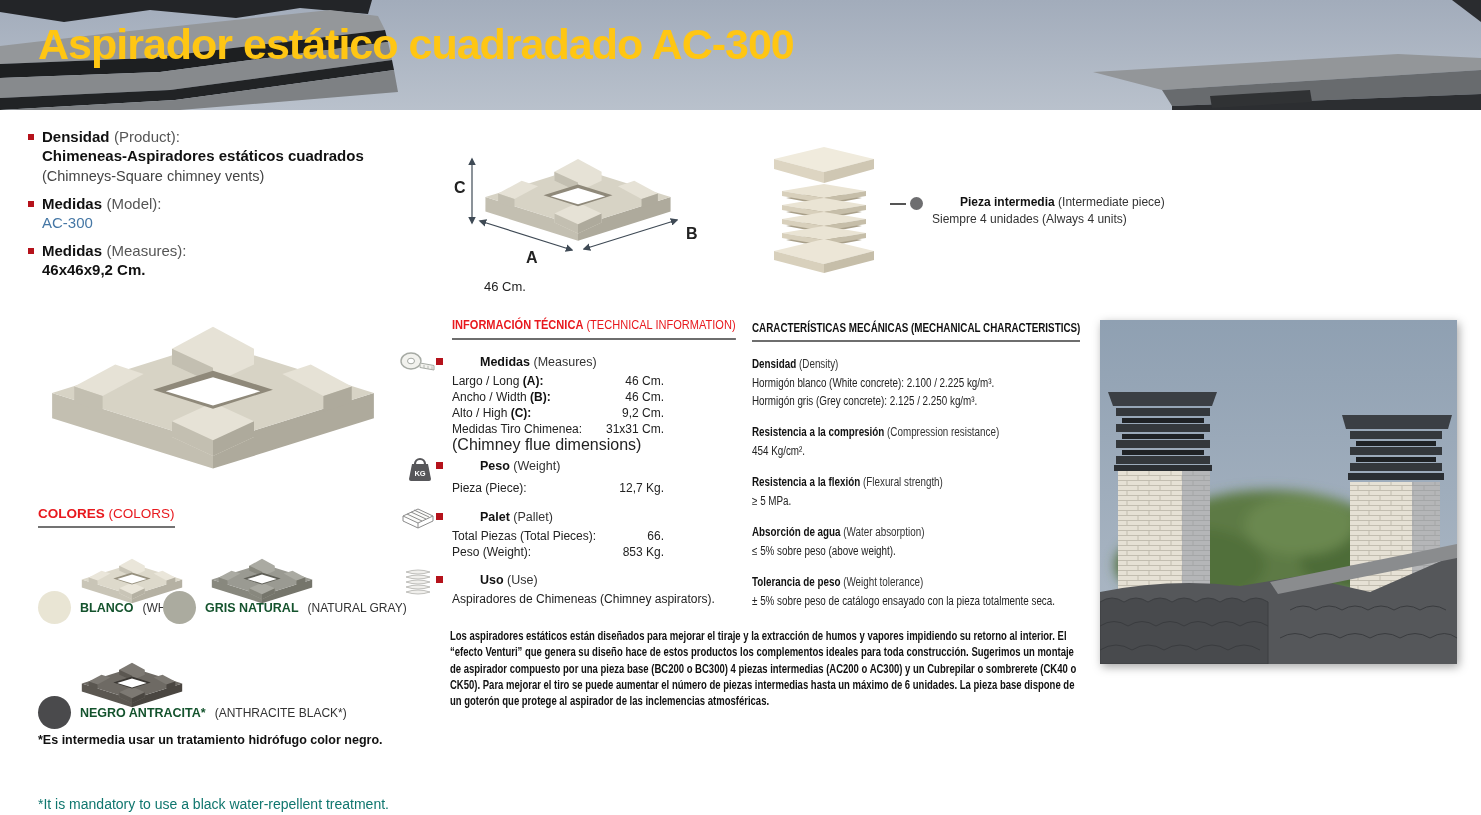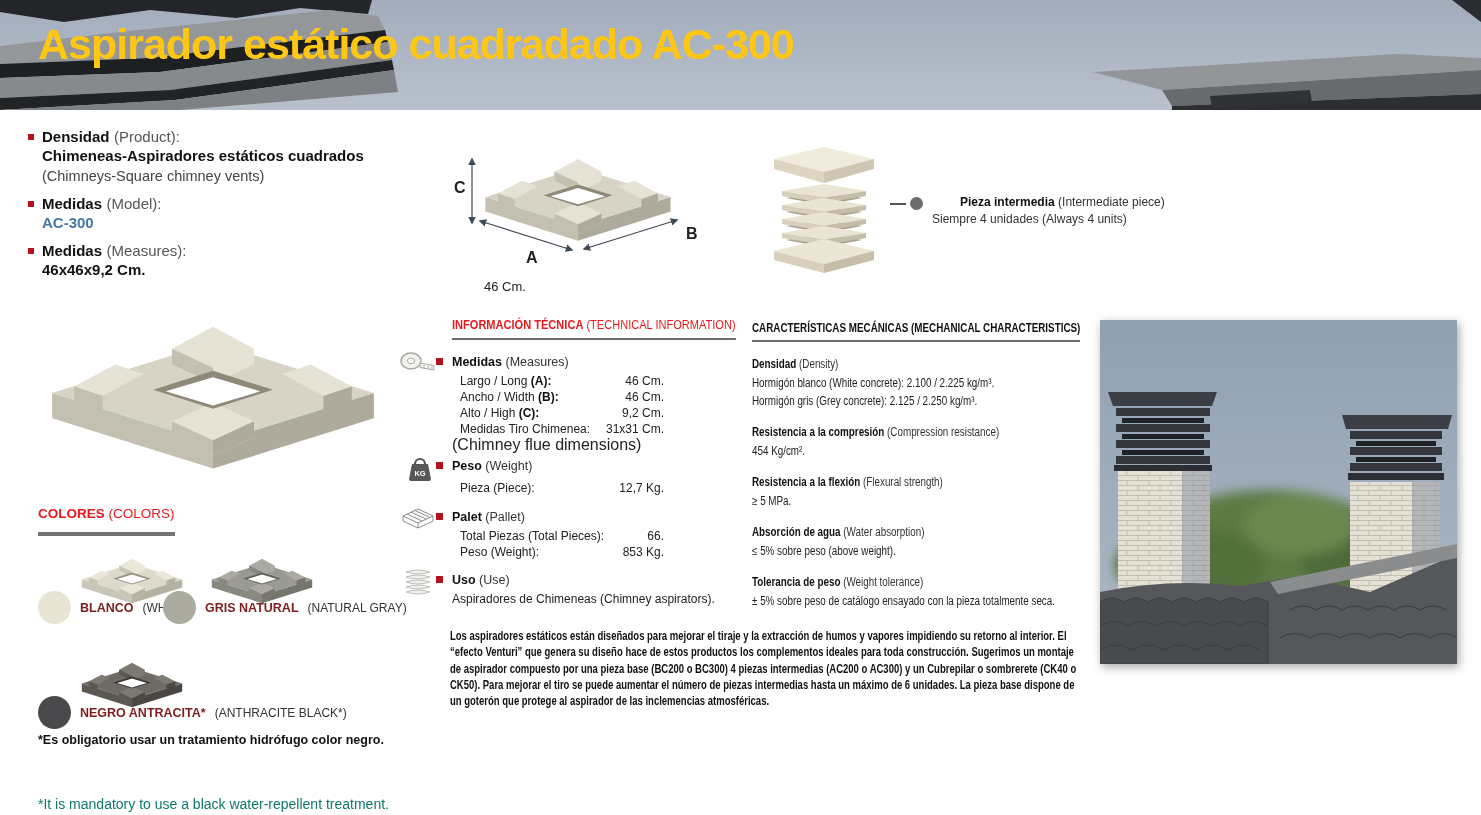--- a/index.html
+++ b/index.html
@@ -13,47 +13,47 @@
         color:#ffc613;letter-spacing:-1px;white-space:nowrap;}
 
   
   .info-list{position:absolute;left:28px;top:128px;width:410px;}
   .info-item{position:relative;padding-left:14px;margin-bottom:9px;}
   .sq-bullet{position:absolute;left:0;top:6px;width:6px;height:6px;background:#b5121b;}
   .lbl-es{font-weight:bold;font-size:15px;color:#111;}
   .lbl-en{font-size:15px;color:#555;}
   .val-bold{font-size:15px;font-weight:bold;color:#111;line-height:20px;}
   .val-reg{font-size:14.5px;color:#444;line-height:20px;}
-  .val-blue{font-size:15px;font-weight:bold;color:#4577a5;line-height:20px;}
+  .val-blue{font-size:15px;font-weight:normal;color:#4577a5;line-height:20px;}
 
   
   .main-photo{position:absolute;left:18px;top:292px;width:390px;height:205px;margin:0;}
   .piece-thumb{position:absolute;width:120px;height:64px;}
   .thumb-white{left:32px;top:532px;}
   .thumb-gray{left:162px;top:532px;}
   .thumb-dark{left:32px;top:636px;}
   .pc-beige{--pt:#d7d3c5;--ps:#c3bfb1;--psd:#aeaa9c;--pb:#e6e2d6;--ph:#8f897a;}
   .pc-white{--pt:#ddd9cb;--ps:#c9c5b7;--psd:#b5b1a3;--pb:#eae6da;--ph:#97917f;}
   .pc-gray{--pt:#9a9a92;--ps:#88887e;--psd:#75756b;--pb:#aaaaa2;--ph:#5f5f57;}
   .pc-dark{--pt:#6e6a64;--ps:#5b5751;--psd:#4a4641;--pb:#7d7973;--ph:#3a3733;}
 
   
   .colors-heading{position:absolute;left:38px;top:504px;display:inline-block;
-        border-bottom:4px solid #737373;padding-bottom:10px;white-space:nowrap;}
+        border-bottom:2px solid #737373;padding-bottom:4px;white-space:nowrap;}
   .colors-heading .es{font-weight:bold;font-size:13.5px;color:#e8191e;}
   .colors-heading .en{font-size:13.5px;color:#e8191e;}
   .swatch-row{position:absolute;display:flex;align-items:center;gap:9px;}
   .sw-blanco{left:38px;top:591px;}
   .sw-gris{left:163px;top:591px;}
   .sw-negro{left:38px;top:696px;}
   .swatch{width:33px;height:33px;border-radius:50%;flex:none;}
   .swatch.c1{background:#e9e5d4;}
   .swatch.c2{background:#abab9f;}
   .swatch.c3{background:#4a4a4c;}
-  .swatch-name{font-weight:bold;font-size:12.5px;color:#7f1d1d;white-space:nowrap;}
+  .swatch-name{font-weight:bold;font-size:12.5px;color:#14532d;white-space:nowrap;}
   .swatch-en{font-size:12px;color:#333;white-space:nowrap;}
   .color-note-es{position:absolute;left:38px;top:733px;font-size:12.5px;font-weight:bold;color:#111;}
   .color-note-en{position:absolute;left:38px;top:796px;font-size:14px;color:#0f766e;}
 
   
   .dim-diagram{position:absolute;left:448px;top:133px;width:290px;height:165px;}
   .dim-diagram svg{position:absolute;left:0;top:0;}
   .dim-label{position:absolute;font-size:16px;color:#222;font-weight:600;}
   .dim-c{left:6px;top:46px;}
   .dim-a{left:78px;top:116px;}
@@ -69,25 +69,25 @@
   .int-text .en{color:#333;}
 
   
   .tech{position:absolute;left:400px;top:315px;width:345px;height:300px;text-decoration:underline;}
   .tech-heading{position:absolute;left:52px;top:0;white-space:nowrap;border-bottom:2px solid #6e6e6e;
         padding-bottom:5px;transform:scaleX(.85);transform-origin:left top;}
   .tech-heading .es{font-weight:bold;font-size:13px;color:#e8191e;}
   .tech-heading .en{font-size:13px;color:#e8191e;}
   .t-icon{position:absolute;}
   .t-bullet{position:absolute;width:7px;height:7px;background:#b5121b;}
-  .t-title{position:absolute;white-space:nowrap;}
+  .t-title{position:absolute;white-space:nowrap;margin-left:28px;}
   .t-title .es{font-weight:bold;font-size:12.5px;color:#111;}
   .t-title .en{font-size:12.5px;color:#333;}
   .t-rows{position:absolute;left:52px;width:212px;}
-  .t-row{display:flex;justify-content:space-between;font-size:12px;line-height:16px;color:#222;margin-left:8px;}
+  .t-row{display:flex;justify-content:space-between;font-size:12px;line-height:16px;color:#222;}
   .t-row b{color:#111;}
   .t-extra{font-size:16px;line-height:16px;color:#222;}
   .t-single{position:absolute;left:52px;font-size:12px;color:#222;white-space:nowrap;}
 
   
   .mech{position:absolute;left:752px;top:318px;width:380px;transform:scaleX(.82);transform-origin:left top;}
   .mech-heading{display:inline-block;font-weight:bold;font-size:12px;color:#111;white-space:nowrap;
         border-bottom:2px solid #6e6e6e;padding-bottom:5px;}
   .mech-block{margin-top:15px;}
   .mech-title{font-size:12px;margin-bottom:3px;}
@@ -221,21 +221,21 @@
     <span class="swatch c3"></span>
     <span class="swatch-name">NEGRO ANTRACITA*</span>
     <span class="swatch-en">(ANTHRACITE BLACK*)</span>
   </div>
   <div class="swatch-row sw-gris">
     <span class="swatch c2"></span>
     <span class="swatch-name">GRIS NATURAL</span>
     <span class="swatch-en">(NATURAL GRAY)</span>
   </div>
 
-  <div class="color-note-es">*Es obligatorio usar un tratamiento hidrófugo color negro.</div>
+  <div class="color-note-es">*Es intermedia usar un tratamiento hidrófugo color negro.</div>
   <div class="color-note-en">*It is mandatory to use a black water-repellent treatment.</div>
 
   <div class="dim-diagram">
     <svg class="pc-beige" viewBox="0 0 290 165" width="290" height="165">
       <defs>
         <marker id="arr" viewBox="0 0 10 10" refX="8" refY="5" markerWidth="6.5" markerHeight="6.5" orient="auto-start-reverse">
           <path d="M0,0 L10,5 L0,10 z" fill="#3f4a55"></path>
         </marker>
       </defs>
       <use href="#piece-sym" x="30" y="6" width="200" height="118"></use>

